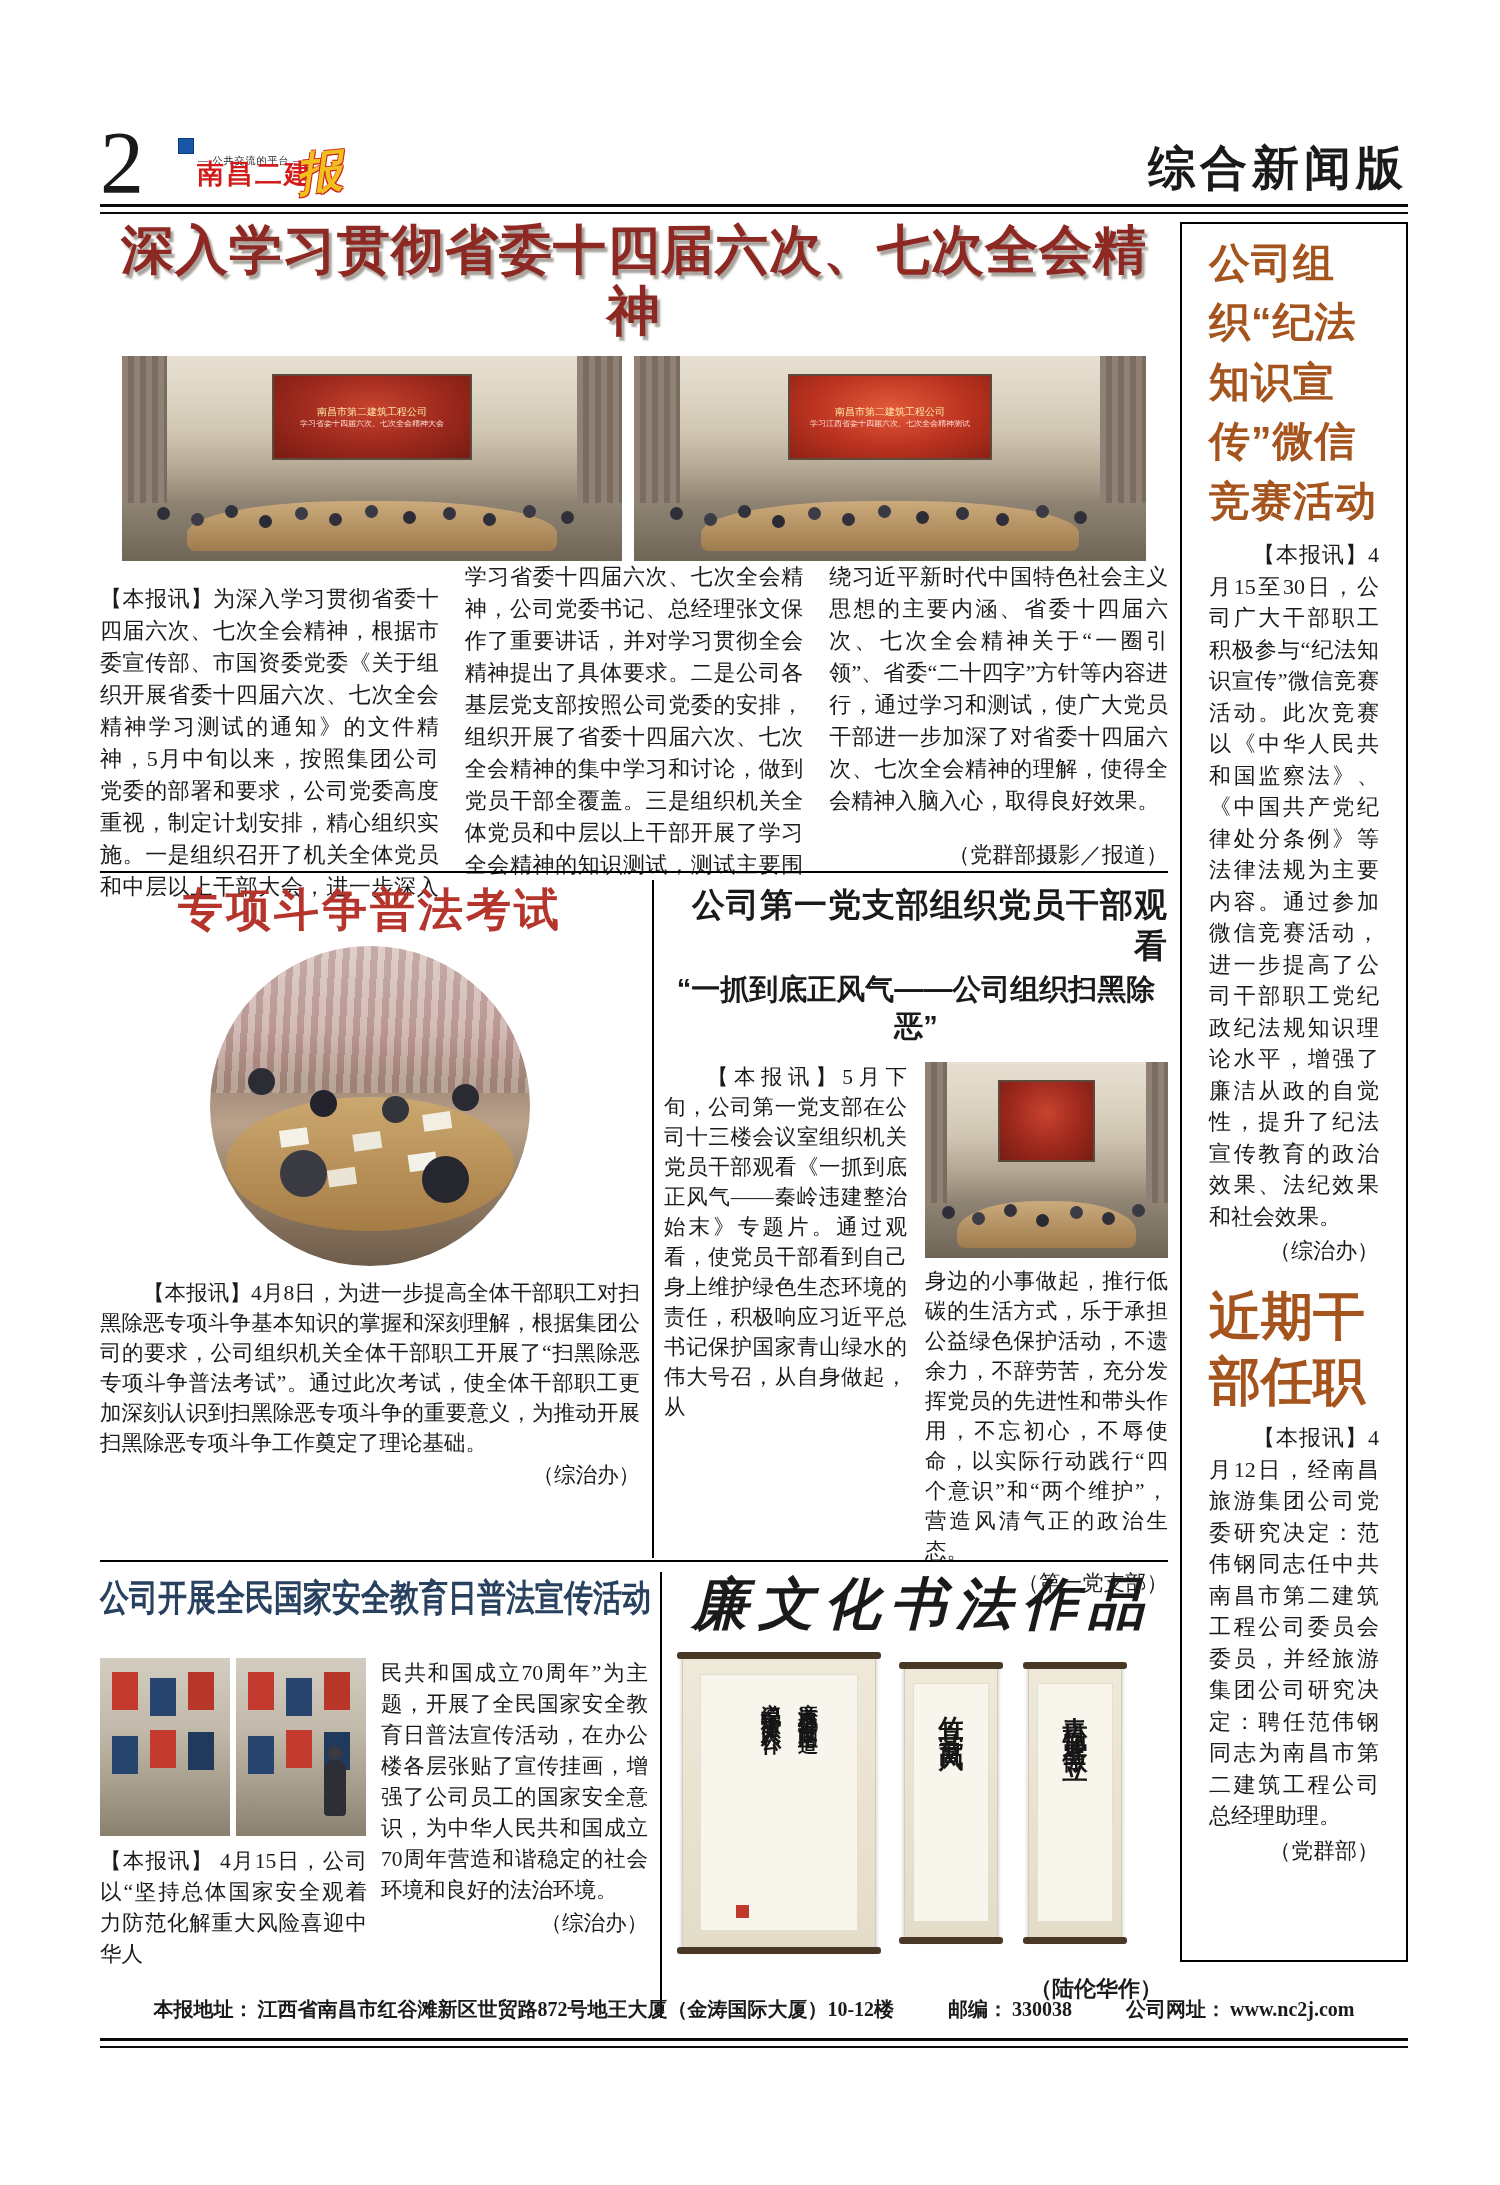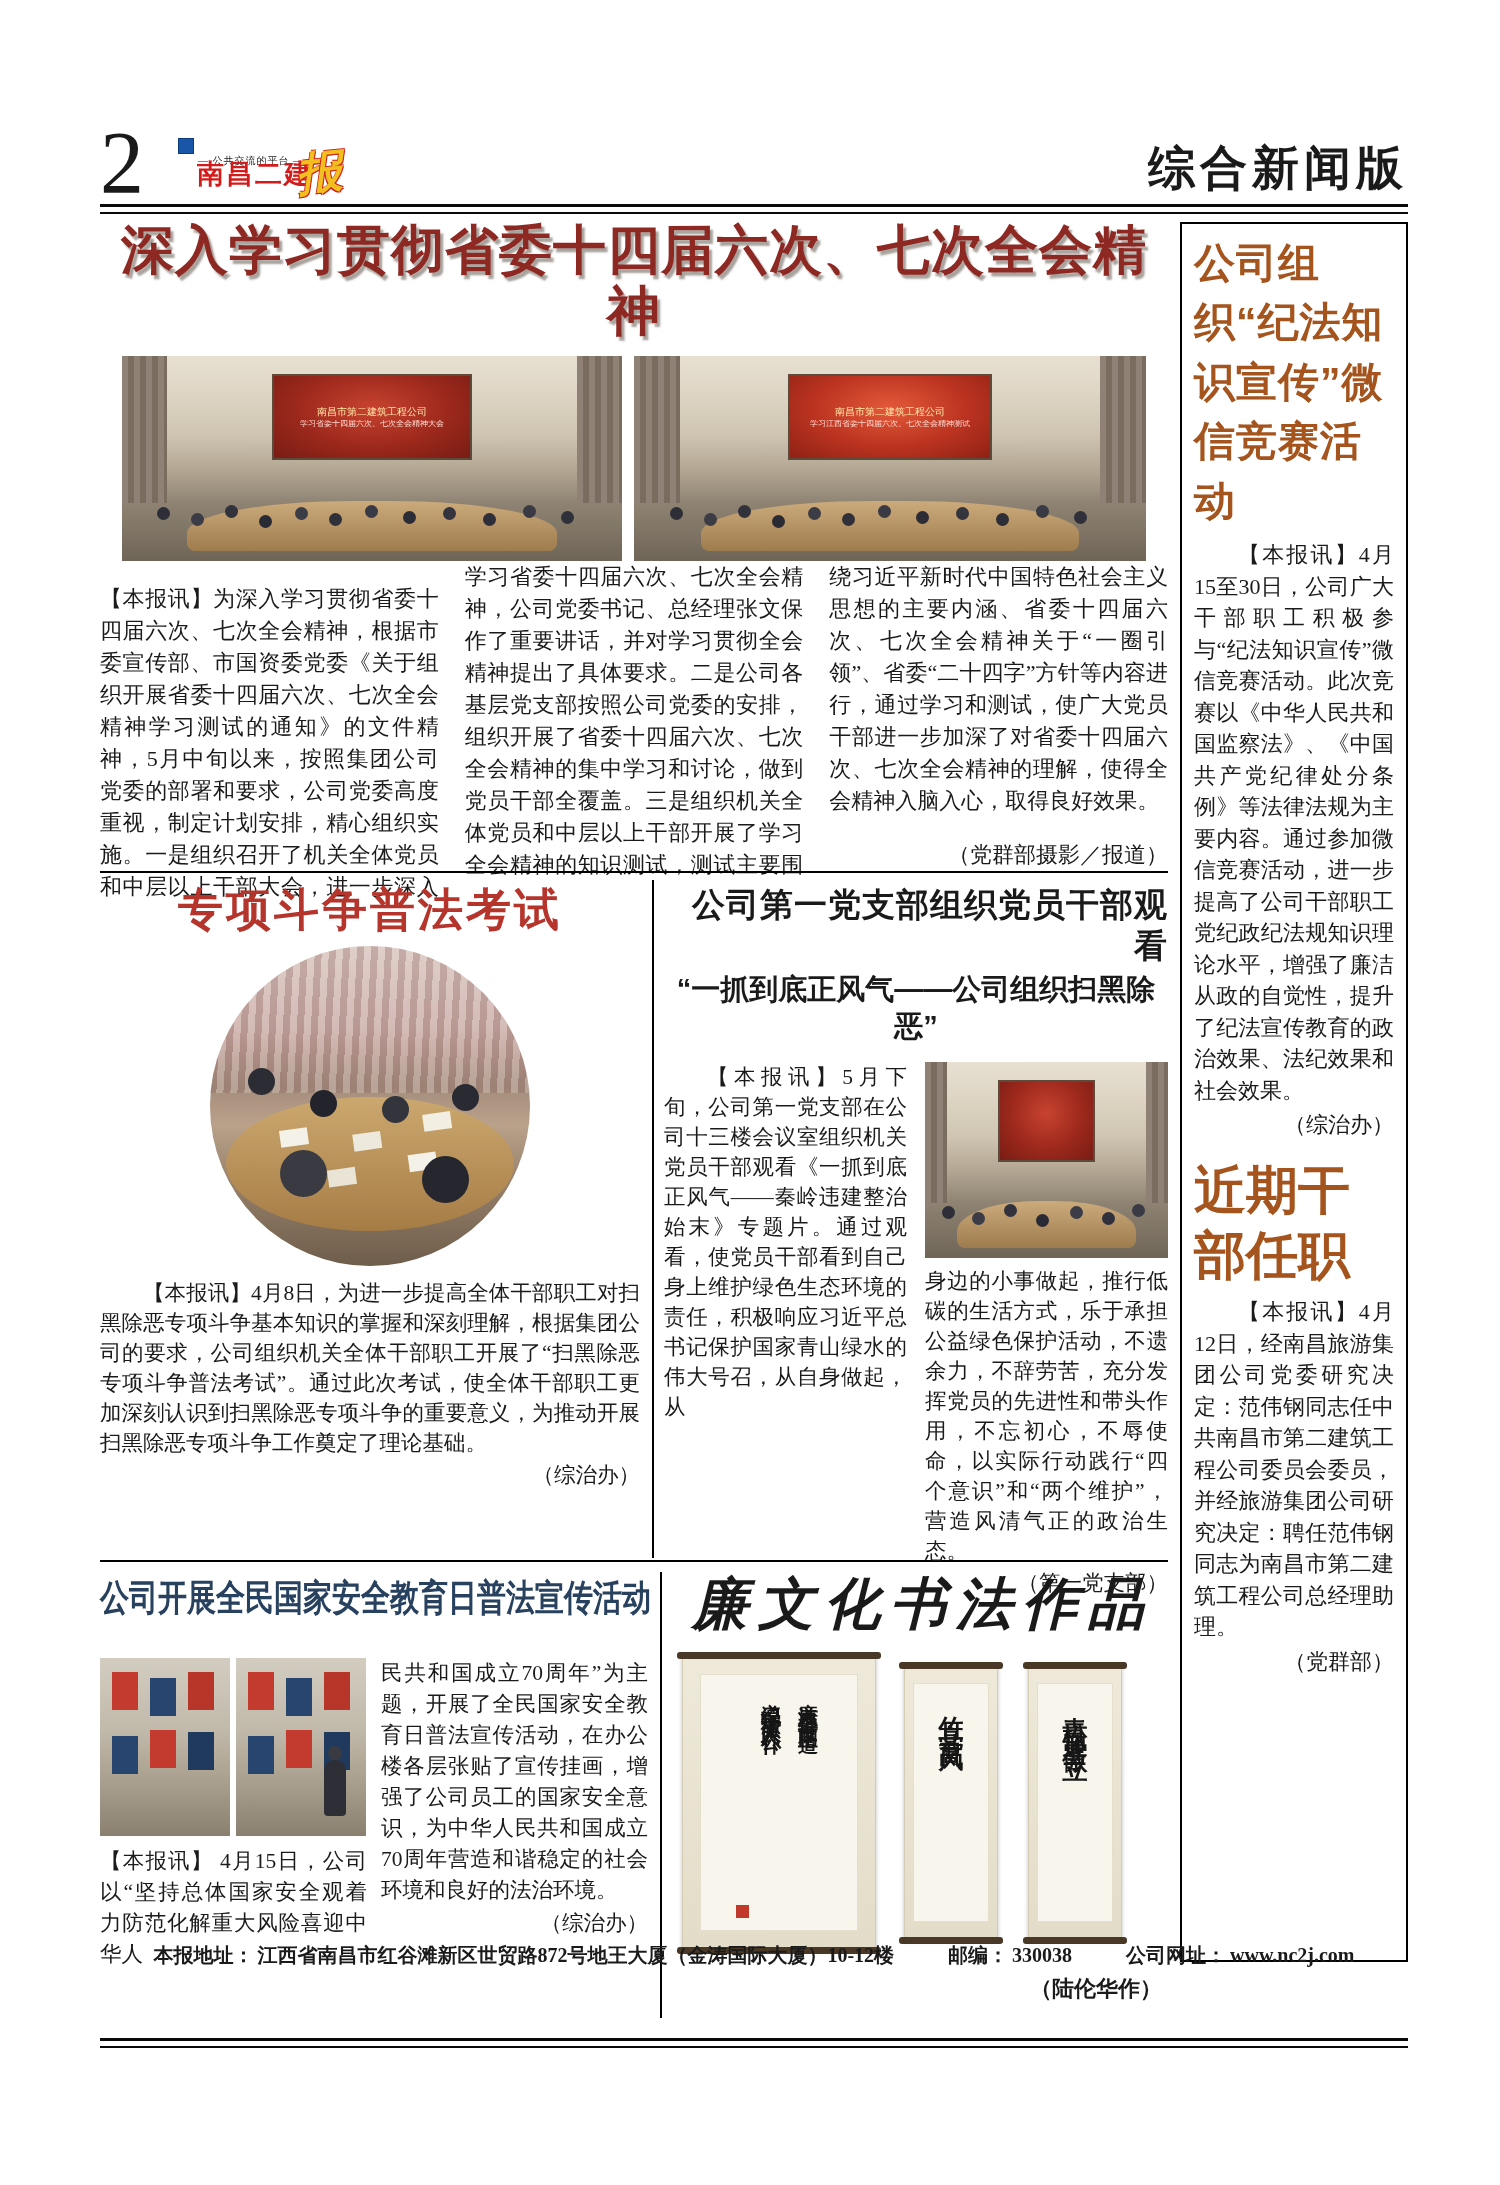--- a/index.html
+++ b/index.html
@@ -77,21 +77,21 @@
   .mr-t1{font-size:33px;font-weight:900;text-align:right;letter-spacing:1px;font-family:"Liberation Sans",sans-serif;line-height:1.25;}
   .mr-t2{font-size:29px;font-weight:bold;text-align:center;font-family:"Liberation Sans",sans-serif;line-height:1.3;margin-top:4px;}
   .mr-cols{display:flex;gap:18px;margin-top:16px;}
   .mr-col{width:243px;font-size:21.5px;line-height:30px;text-align:justify;}
   .mr-col p{margin:0;}
   .mr-col .first{text-indent:2em;}
   .ph3{width:243px;height:196px;margin-bottom:8px;}
 
   
   .sidebar{position:absolute;left:1180px;top:222px;width:228px;height:1740px;border:2px solid #000;box-sizing:border-box;
-           padding:10px 12px;}
+           padding:10px 27px;}
   .sb-title{color:#a4541c;font-weight:bold;font-family:"Liberation Sans",sans-serif;}
   .sb-t1{font-size:41px;line-height:1.45;letter-spacing:1px;}
   .sb-t2{font-size:52px;line-height:1.25;margin-top:18px;}
   .sb-body{font-size:22px;line-height:31.5px;text-align:justify;margin-top:8px;}
   .sb-body p{margin:0;text-indent:2em;}
   .sb-byline{text-align:right;font-size:22px;margin-top:4px;}
 
   
   .bot-left{position:absolute;left:100px;top:1574px;width:548px;}
   .bl-title{font-size:29px;font-weight:800;color:#27415f;letter-spacing:0px;font-family:"Liberation Sans",sans-serif;
@@ -121,21 +121,21 @@
   .vtext{writing-mode:vertical-rl;font-family:"Liberation Serif",serif;font-weight:bold;color:#161616;}
   .s1{left:4px;top:2px;width:192px;height:292px;}
   .s1 .vtext{font-size:20px;letter-spacing:4px;}
   .s2{left:226px;top:12px;width:92px;height:272px;}
   .s3{left:350px;top:12px;width:92px;height:272px;}
   .s2 .vtext,.s3 .vtext{font-size:25px;letter-spacing:8px;}
   .seal{width:13px;height:13px;background:#c0392b;align-self:flex-end;margin-top:auto;}
   .calli-byline{position:absolute;right:6px;top:400px;font-size:22px;font-weight:bold;}
 
   
-  .ftr-text{position:absolute;left:100px;top:1942px;width:1308px;text-align:center;font-size:20px;font-weight:600;}
+  .ftr-text{position:absolute;left:100px;top:1996px;width:1308px;text-align:center;font-size:20px;font-weight:600;}
   .ftr-text span{margin:0 2px;}
   .ftr-gap{display:inline-block;width:46px;}
 </style>
 </head>
 <body>
 
 <div class="page">
 
   <div class="hdr">
     <div class="pagenum">2</div>

